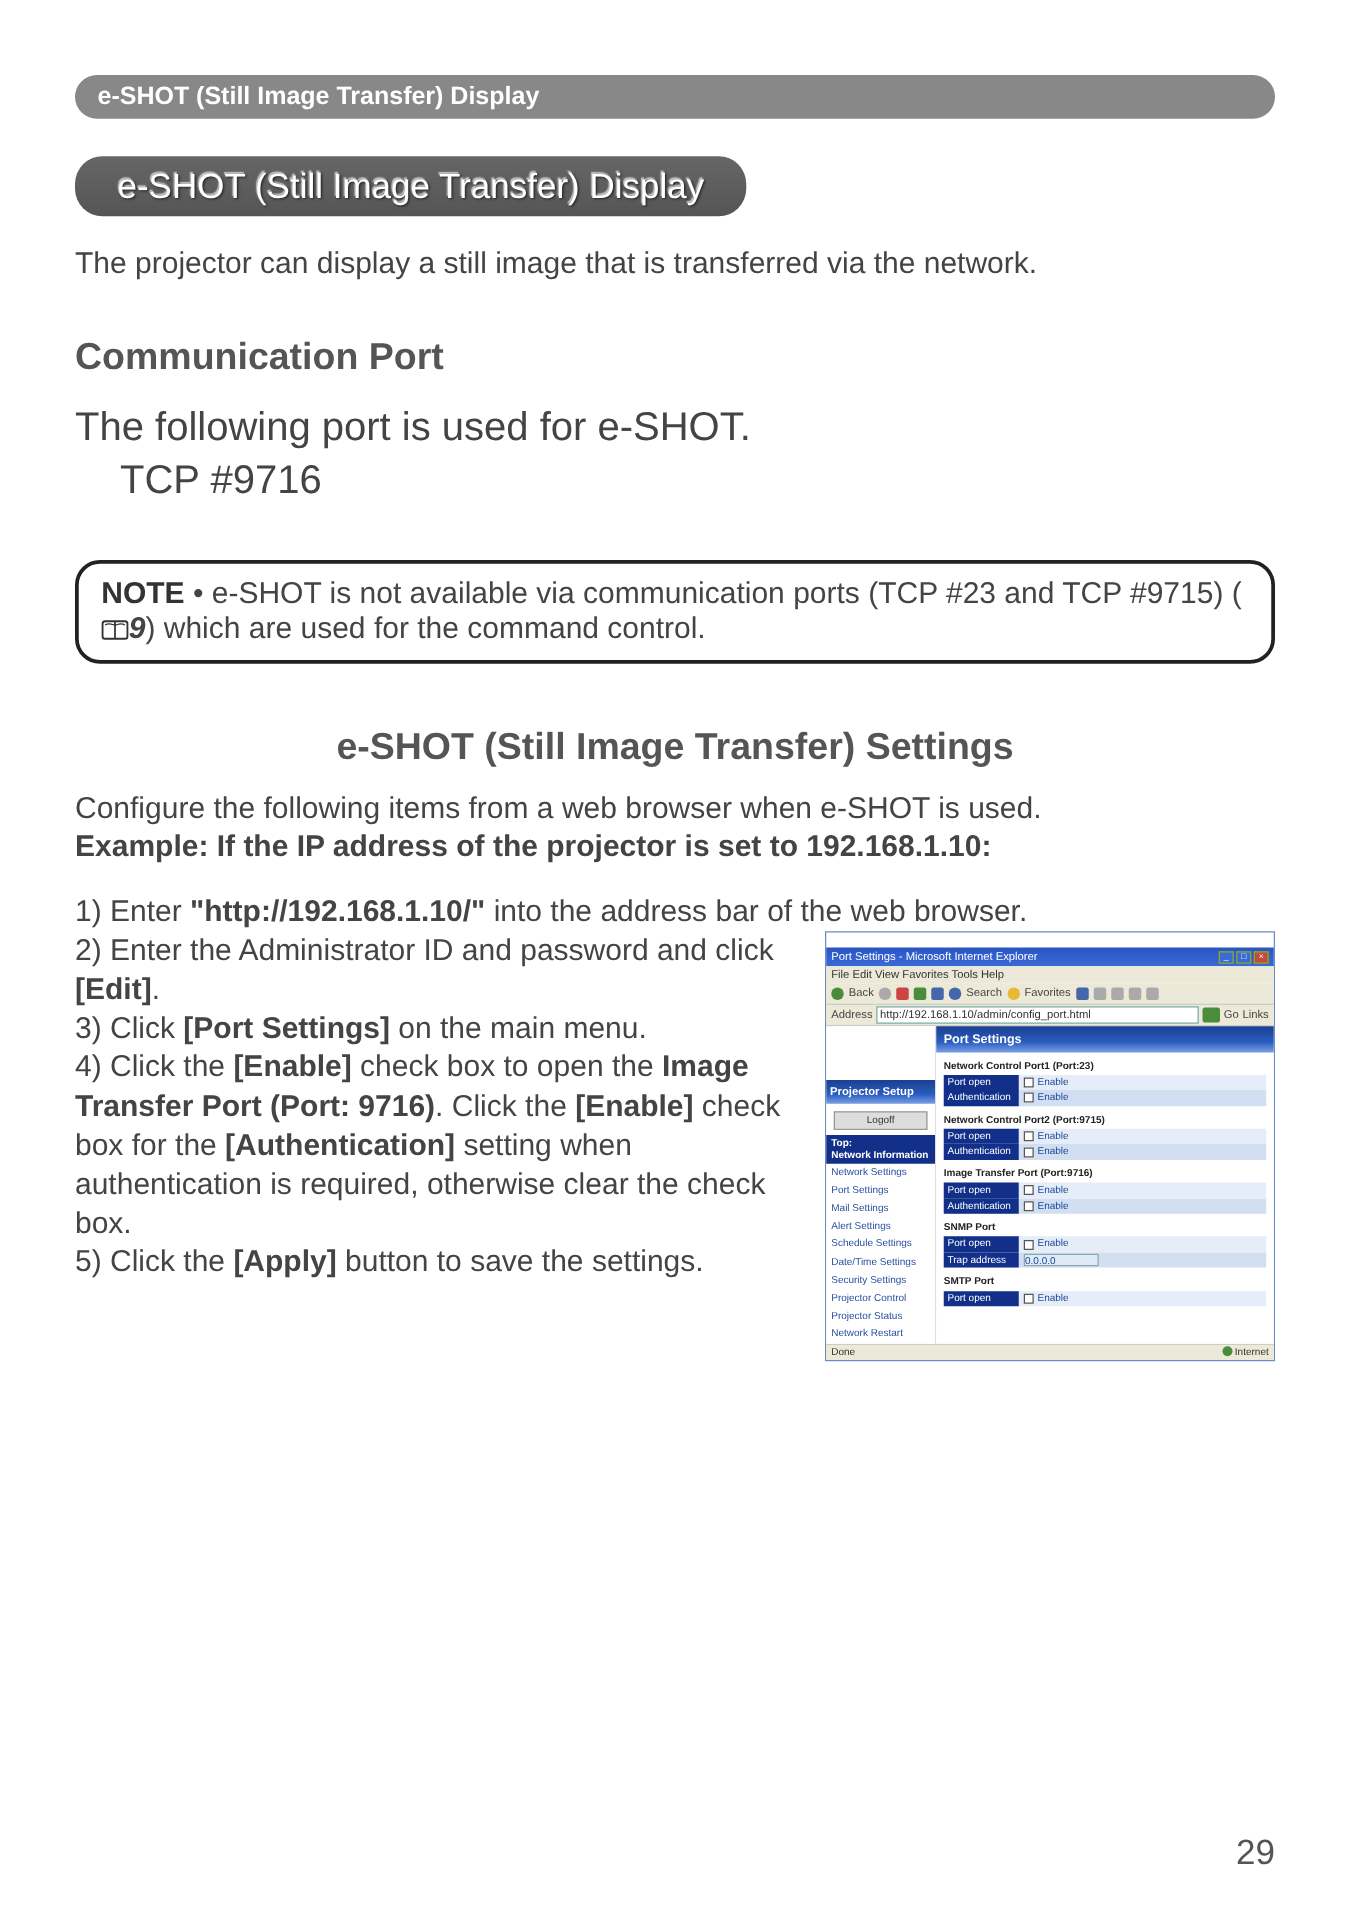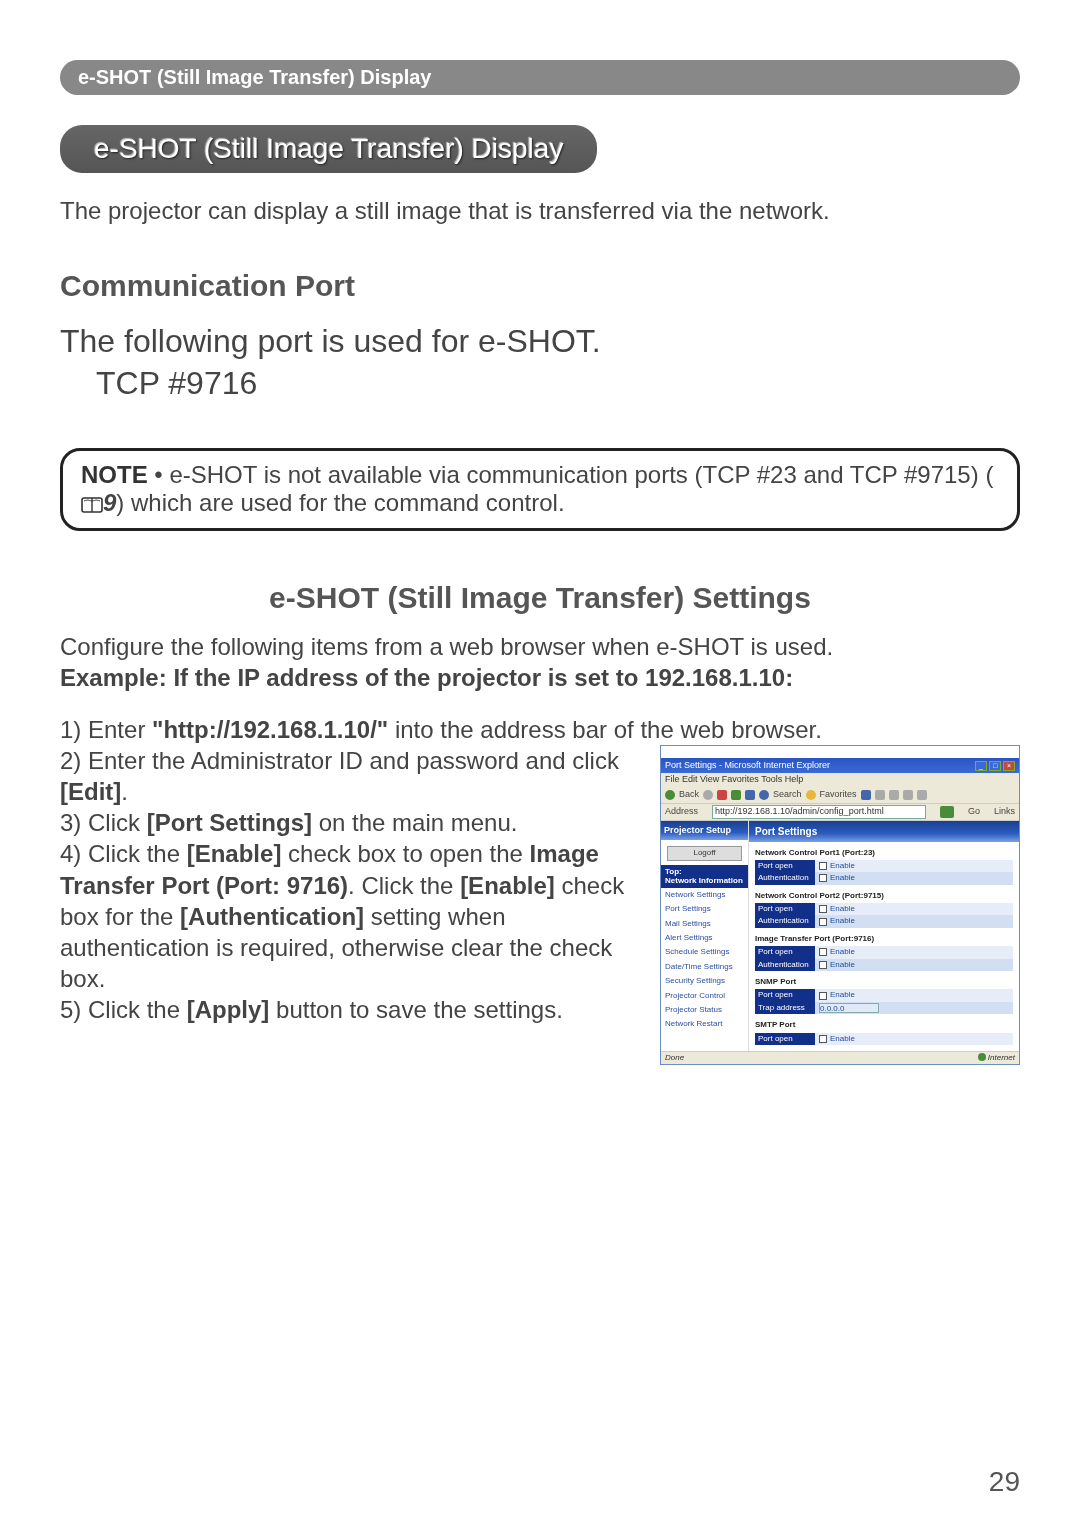--- a/index.html
+++ b/index.html
@@ -144,38 +144,39 @@
   .bm-tb-icon.red{background:#c44;}
   .bm-tb-icon.blue{background:#46a;}
   .bm-tb-icon.grey{background:#aaa;}
   .bm-tb-icon.sq{border-radius:2px;}
   .bm-address {
     background: #ece9d8;
     padding: 1px 4px;
     border-bottom:1px solid #ccc;
     display:flex;
     align-items:center;
-    gap:14px;
+    gap:3px;
   }
   .bm-addr-field{ background:#fff; border:1px solid #7a9; flex:1; padding:0 2px; color:#333; }
   .bm-go{ width:14px;height:12px; background:#4a8c3a; border-radius:2px; }
   .bm-body { display:flex; min-height: 230px; }
   .bm-sidebar {
     width: 88px;
     background: #fff;
     border-right:1px solid #ddd;
     font-size: 8px;
     color: #2a4fa0;
   }
   .bm-ps-header {
     background: linear-gradient(#1a3f8f, #2a5cc0 60%, #7aa0e4);
     color:#fff;
     padding: 4px 3px;
     font-weight:bold;
     font-size:9px;
+    margin-top:43px;
   }
   .bm-logoff {
     background:#ddd;
     color:#333;
     border:1px solid #999;
     margin:6px 6px 4px;
     text-align:center;
     padding:1px 0;
     font-size:8px;
   }
@@ -235,21 +236,20 @@
     background:#dfe9f8;border:1px solid #8aa;width:60px;height:10px;display:inline-block;
   }
   .bm-status{
     background:#ece9d8;
     border-top:1px solid #ccc;
     display:flex;
     justify-content:space-between;
     padding:1px 4px;
     font-size:8px;
     color:#333;
-    font-style:italic;
   }
   .bm-internet-icon{width:8px;height:8px;background:#4a8c3a;border-radius:50%;display:inline-block;margin-right:2px;vertical-align:-1px;}
   .page-number {
     position: absolute;
     bottom: 34px;
     right: 60px;
     font-size: 28px;
     color: #555;
   }
 </style>

